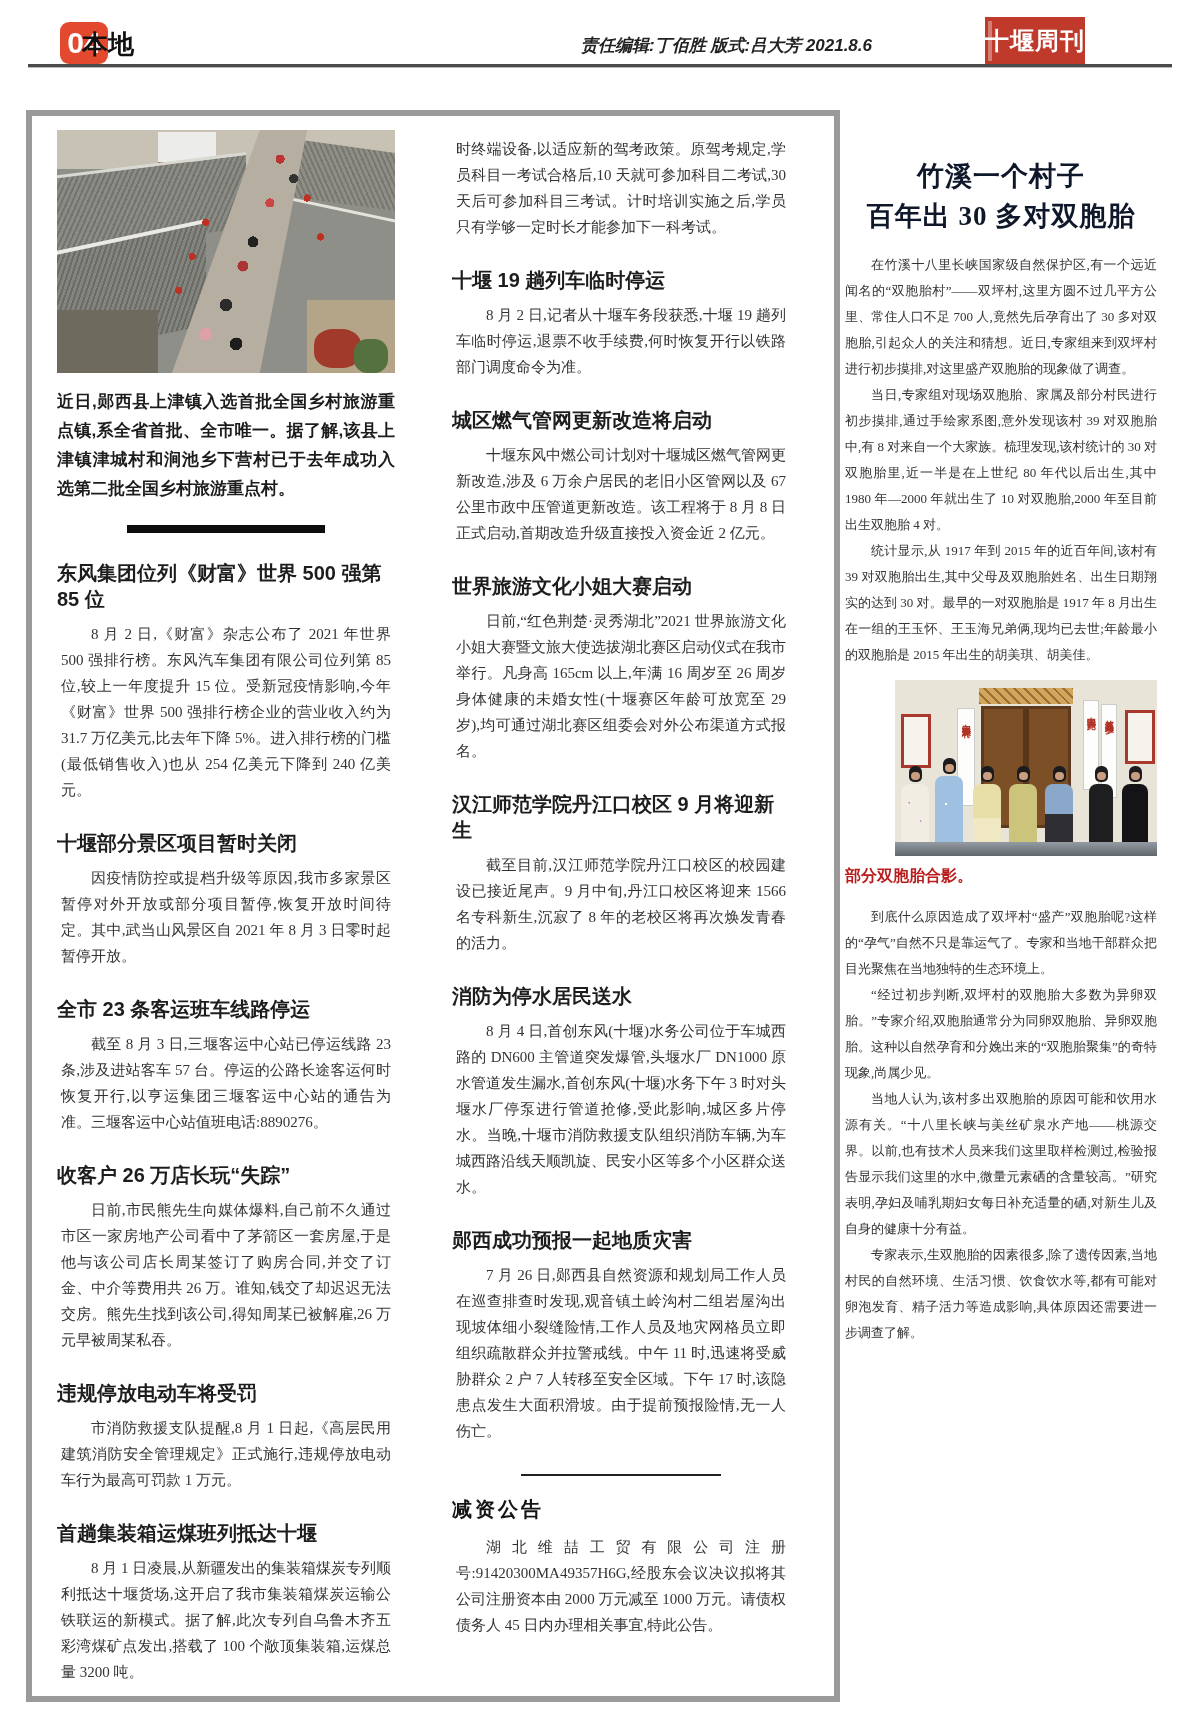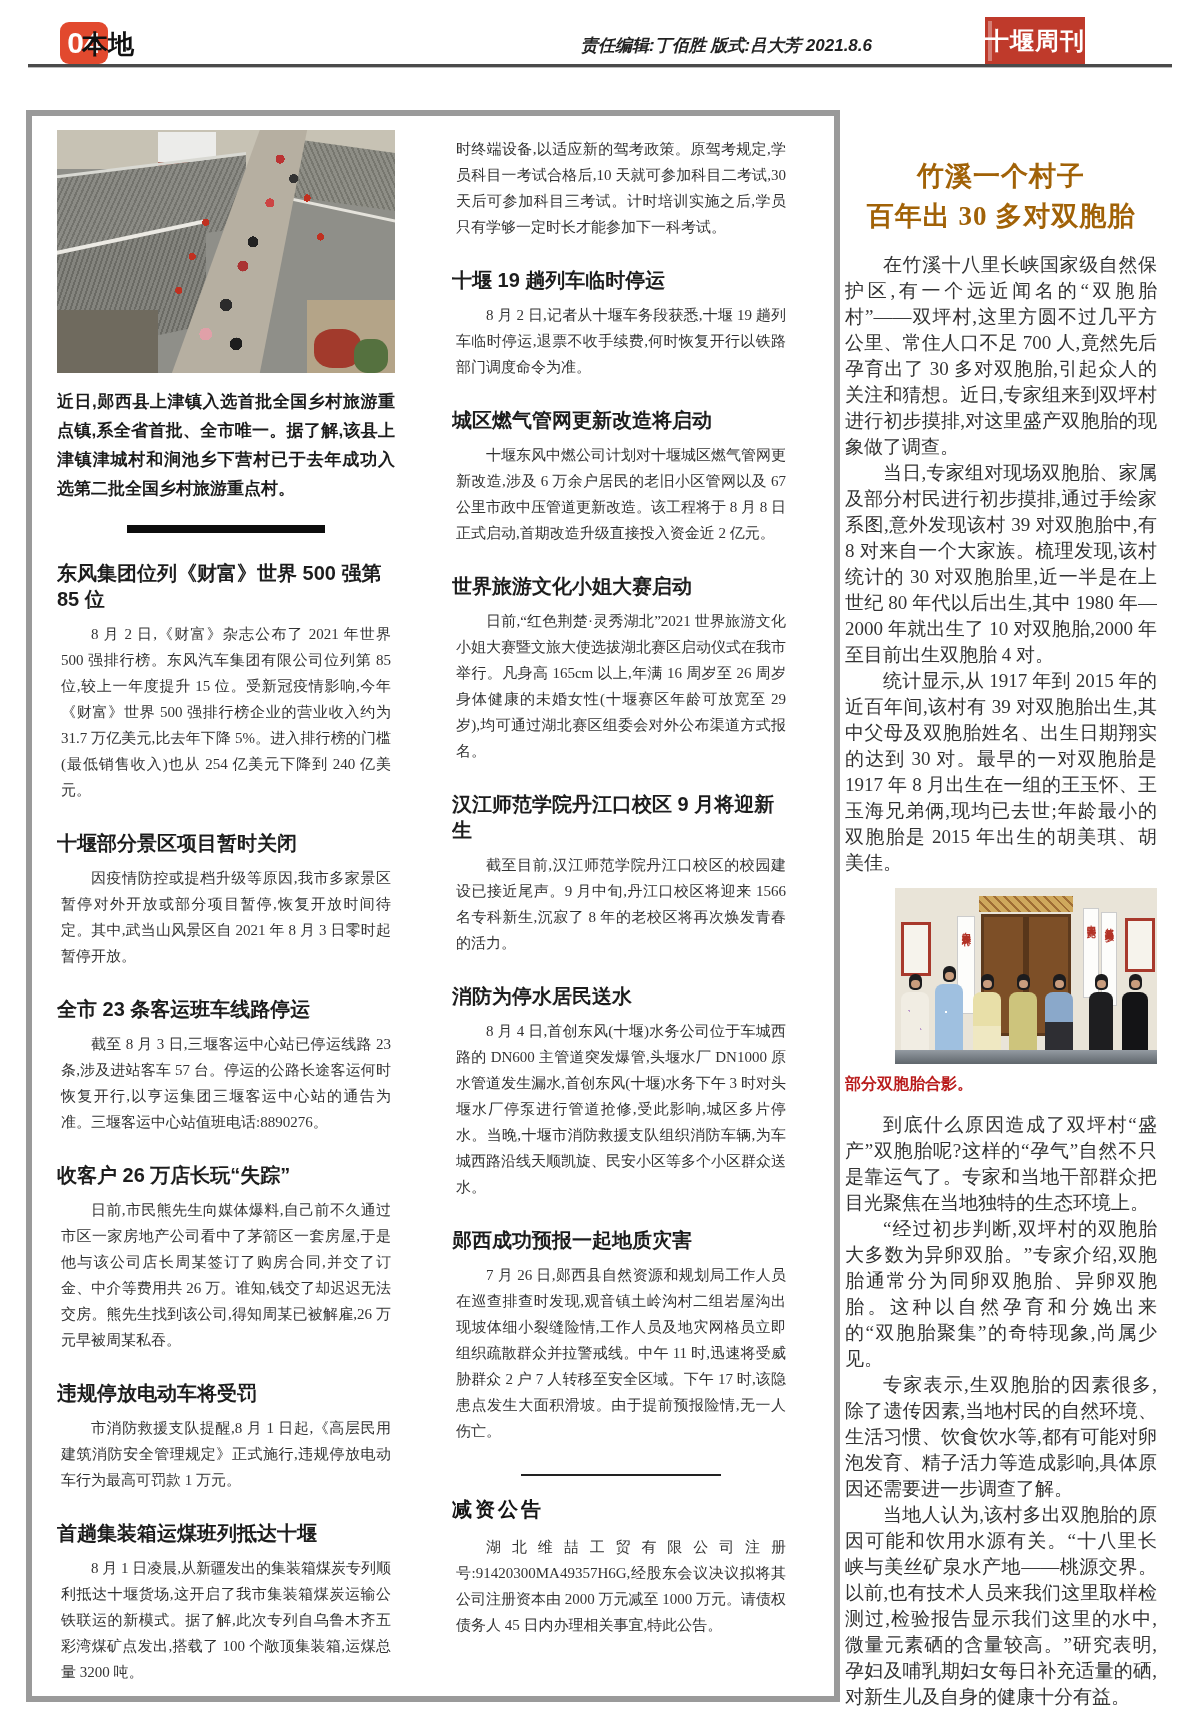--- a/index.html
+++ b/index.html
@@ -61,22 +61,22 @@
   .pv-lanterns{left:0;top:0;width:100%;height:100%;background-image:
     radial-gradient(circle 4px at 44% 38%,#c03020 90%,transparent 91%),
     radial-gradient(circle 4px at 40% 52%,#c03020 90%,transparent 91%),
     radial-gradient(circle 4px at 36% 66%,#c03020 90%,transparent 91%),
     radial-gradient(circle 4px at 74% 28%,#c03020 90%,transparent 91%),
     radial-gradient(circle 4px at 78% 44%,#c03020 90%,transparent 91%);}
   .pv-bush-red{right:10%;bottom:2%;width:14%;height:16%;border-radius:40%;background:#a23a2c;}
   .pv-bush-green{right:2%;bottom:0;width:10%;height:14%;border-radius:40%;background:#55713f;}
 
   
-  .rtitle{font:700 27px/40px "Liberation Serif",serif;color:#a16207;text-align:center;letter-spacing:1px;}
-  .rp{font-size:19px;line-height:26px;text-align:justify;text-indent:2em;margin:0;color:#333;}
+  .rtitle{font:700 27px/40px "Liberation Serif",serif;color:#0f172a;text-align:center;letter-spacing:1px;}
+  .rp{font-size:13px;line-height:26px;text-align:justify;text-indent:2em;margin:0;color:#333;}
   .rp-first{margin-top:16px;}
 
   
   .photo-twins{position:relative;width:262px;height:176px;margin:12px 0 0 50px;overflow:hidden;background:#e9e4d8;}
   .pt{position:absolute;}
   .pt-floor{left:0;bottom:0;width:100%;height:14px;background:linear-gradient(#949ba2,#5f666c);}
   .pt-lattice{left:84px;top:8px;width:94px;height:16px;background:#cfa85c;
     background-image:repeating-linear-gradient(45deg,rgba(120,60,20,.55) 0 2px,transparent 2px 7px);}
   .pt-door{left:86px;top:26px;width:90px;height:122px;background:
     linear-gradient(90deg,#7d4f27 0 47%,#58361a 47% 53%,#7d4f27 53%),
@@ -253,17 +253,17 @@
       <div class="fg f7">
           <i class="hd"></i>
           <i class="bd"></i>
         </div>
       <div class="pt pt-floor"></div>
     </div>
     <p class="cap-right">部分双胞胎合影。</p>
 
     <p class="rp">到底什么原因造成了双坪村“盛产”双胞胎呢?这样的“孕气”自然不只是靠运气了。专家和当地干部群众把目光聚焦在当地独特的生态环境上。</p>
     <p class="rp">“经过初步判断,双坪村的双胞胎大多数为异卵双胎。”专家介绍,双胞胎通常分为同卵双胞胎、异卵双胞胎。这种以自然孕育和分娩出来的“双胞胎聚集”的奇特现象,尚属少见。</p>
+    <p class="rp">当地人认为,该村多出双胞胎的原因可能和饮用水源有关。“十八里长峡与美丝矿泉水产地——桃源交界。以前,也有技术人员来我们这里取样检测过,检验报告显示我们这里的水中,微量元素硒的含量较高。”研究表明,孕妇及哺乳期妇女每日补充适量的硒,对新生儿及自身的健康十分有益。</p>
     <p class="rp">专家表示,生双胞胎的因素很多,除了遗传因素,当地村民的自然环境、生活习惯、饮食饮水等,都有可能对卵泡发育、精子活力等造成影响,具体原因还需要进一步调查了解。</p>
-    <p class="rp">当地人认为,该村多出双胞胎的原因可能和饮用水源有关。“十八里长峡与美丝矿泉水产地——桃源交界。以前,也有技术人员来我们这里取样检测过,检验报告显示我们这里的水中,微量元素硒的含量较高。”研究表明,孕妇及哺乳期妇女每日补充适量的硒,对新生儿及自身的健康十分有益。</p>
   </div>
 
 </div>
 
 </body></html>

